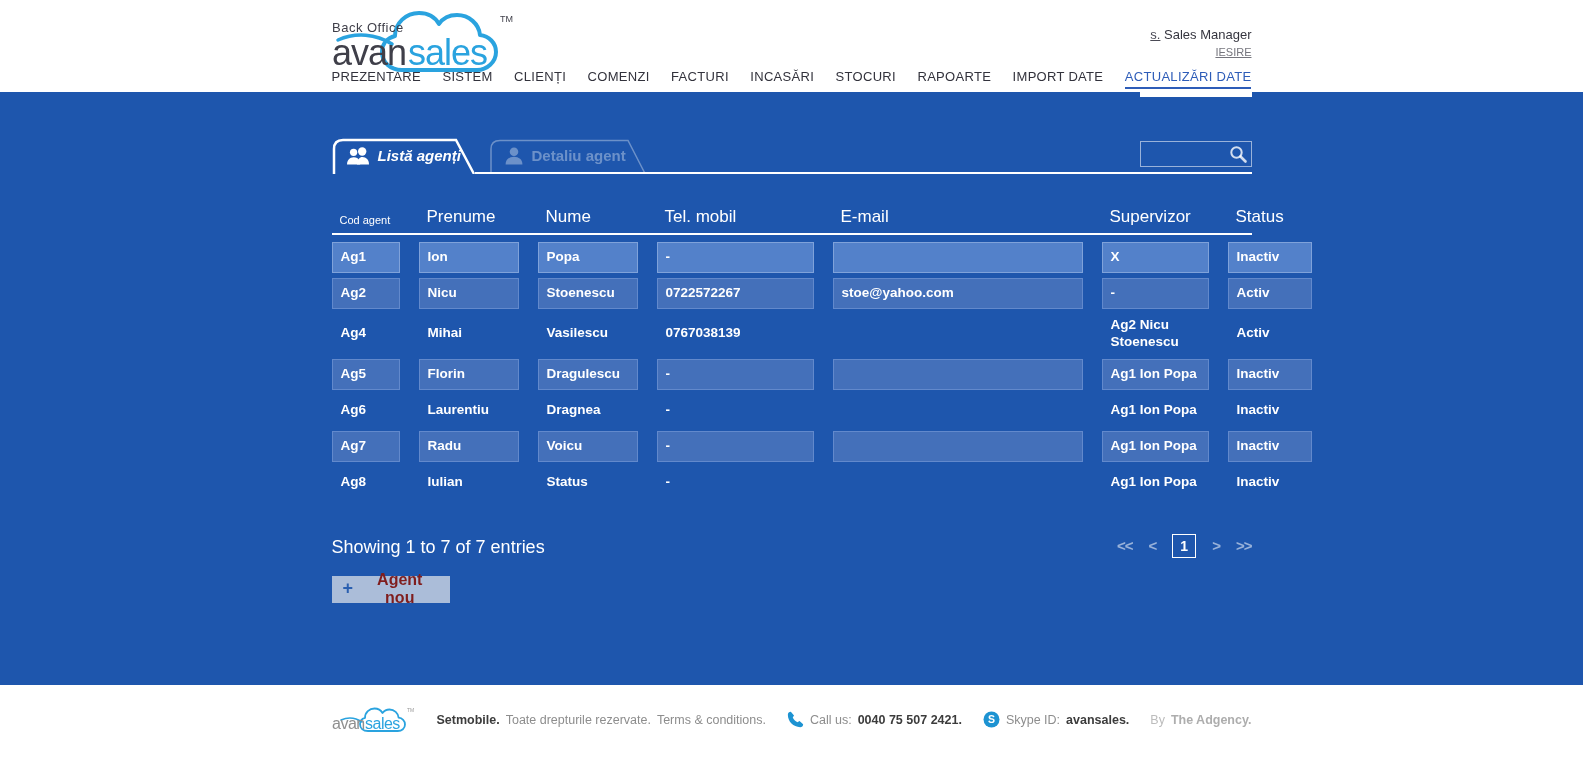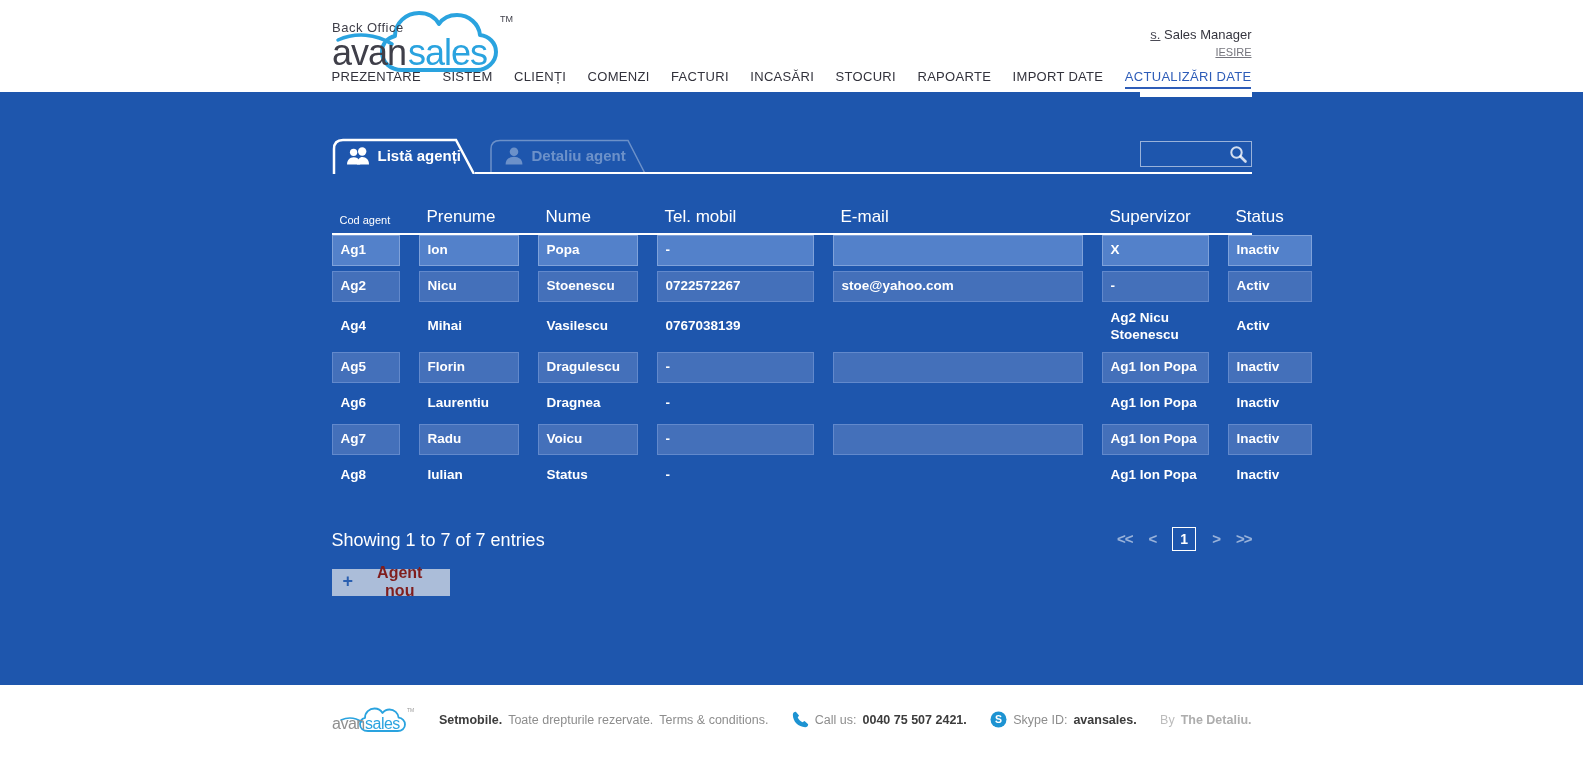--- a/index.html
+++ b/index.html
@@ -25,37 +25,37 @@
 
   
   .tabs { position:absolute; top:45px; left:0; right:0; height:37px; }
   .tabs-underline { position:absolute; left:143px; right:0; bottom:0; height:2px; background:#fff; }
   .tab { position:absolute; top:0; height:37px; display:flex; align-items:center; cursor:pointer; }
   .tab svg.outline { position:absolute; left:0; top:0; pointer-events:none; }
   .tab-content { position:relative; display:flex; align-items:center; gap:9px; padding-left:15px; }
   .tab.active-tab { left:0; width:150px; }
   .tab.inactive-tab { left:158px; width:175px; }
   .tab-label { font-size:15px; font-weight:700; white-space:nowrap; }
-  .tab.active-tab .tab-label { color:#fff; }
+  .tab.active-tab .tab-label { color:#fff;font-style:italic; }
   .tab.inactive-tab .tab-label { color:rgba(255,255,255,.35); }
 
   
   .search { position:absolute; right:0; top:4px; width:112px; height:26px;
     border:1px solid rgba(255,255,255,.55); display:flex; align-items:center; }
   .search input { flex:1; min-width:0; background:transparent; border:none; outline:none;
     color:#fff; font-size:13px; padding:0 4px 0 7px; font-family:"Liberation Sans",sans-serif; }
   .search .mag { flex:0 0 auto; margin-right:3px; cursor:pointer; }
 
   
   .table-area { position:absolute; top:115px; left:0; right:0; }
   .grid-cols { display:grid; grid-template-columns:68px 100px 100px 157px 250px 107px 84px; column-gap:19px; }
   .thead { align-items:end; padding-bottom:6px; border-bottom:2px solid #fff; }
   .th { color:#fff; font-size:17px; font-weight:400; padding-left:8px; }
   .th.cod { font-size:11px; line-height:1.15; }
-  .tbody { }
+  .tbody { margin-top:7px; }
   .trow { margin-bottom:5px; cursor:pointer; }
   .cell { min-height:31px; display:flex; align-items:center; padding:2px 8px; color:#fff;
     font-size:13.5px; font-weight:700; line-height:1.25; border:1px solid transparent; }
   .trow.selected .cell { background:#5381ca; border-color:#7fa2da; }
   .trow.boxed .cell { background:#4470ba; border-color:#6289cc; }
   .trow.flat .cell { background:transparent; }
 
   
   .summary-row { margin-top:36px; display:flex; justify-content:space-between; align-items:flex-end; }
   .summary { color:#fff; font-size:18px; }
@@ -292,16 +292,16 @@
       <svg width="17" height="17" viewBox="0 0 17 17">
         <circle cx="8.5" cy="8.5" r="8" fill="#1d93d2"></circle>
         <text x="8.5" y="12.3" font-size="10.5" font-weight="bold" fill="#ffffff" text-anchor="middle">S</text>
       </svg>
       <span>Skype ID:</span>
       <strong>avansales.</strong>
     </div>
 
     <div class="fseg by">
       <span>By</span>
-      <strong>The Detaliu.</strong>
+      <strong>The Adgency.</strong>
     </div>
   </div>
 </div>
 
 </body></html>

